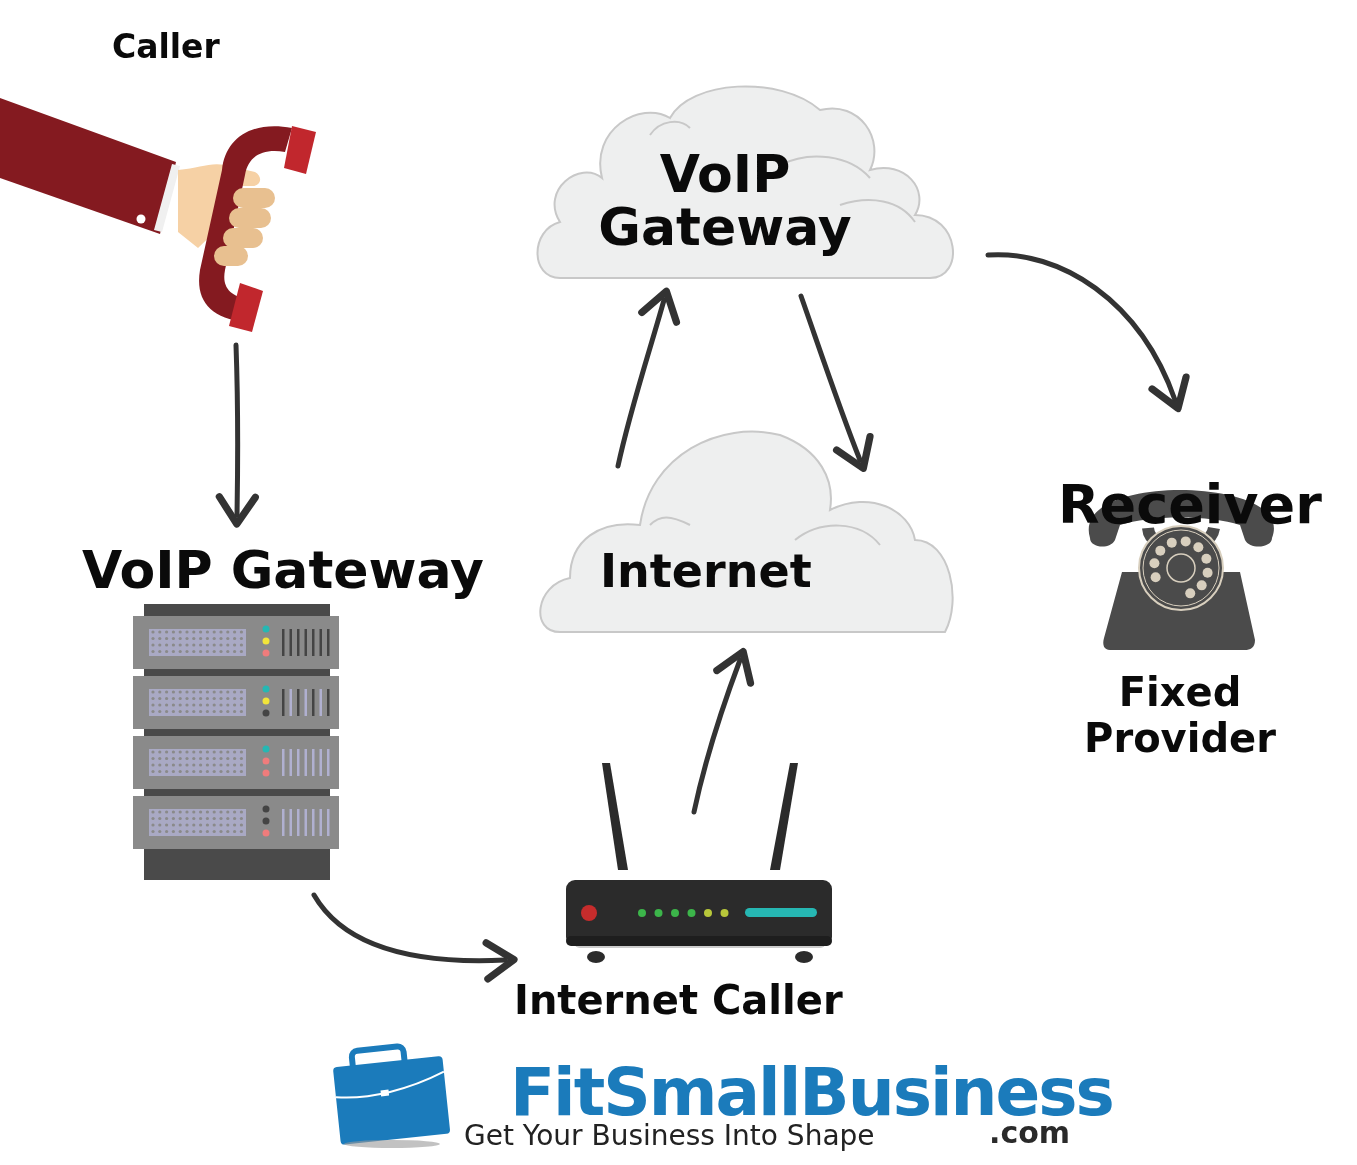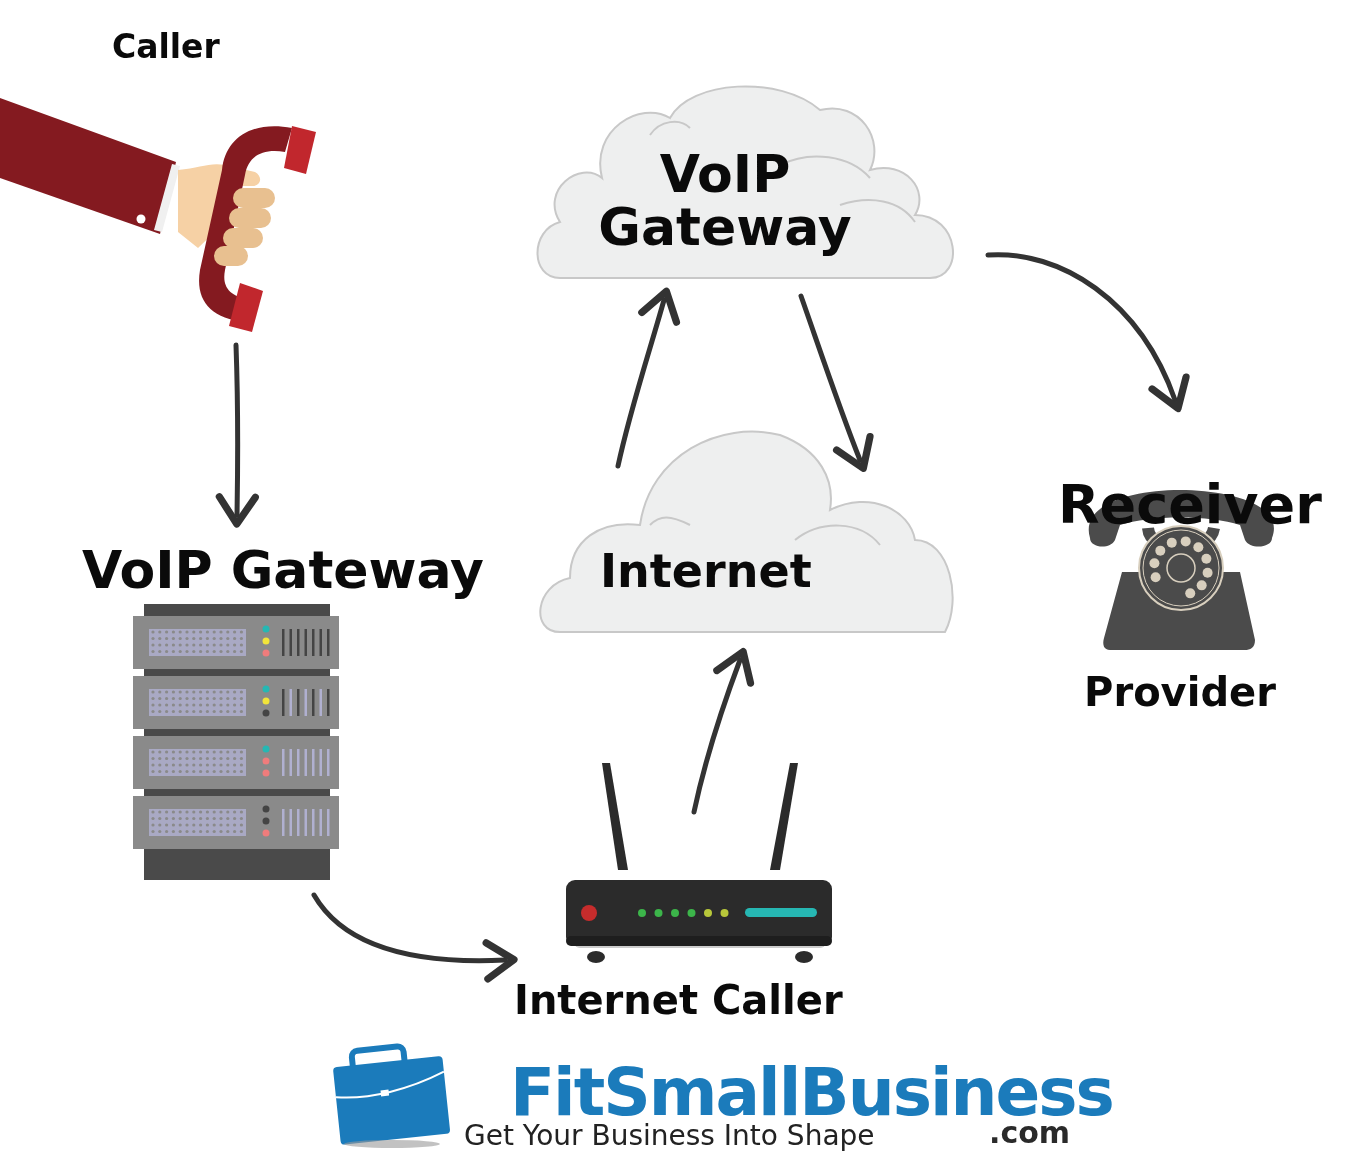--- a/index.html
+++ b/index.html
@@ -400,19 +400,20 @@
 
 <div class="label lbl-caller">Caller</div>
 <div class="label lbl-gateway">VoIP Gateway</div>
 <div class="label lbl-provider">
   <div>VoIP</div>
   <div>Gateway</div>
 </div>
 <div class="label lbl-internet">Internet</div>
 <div class="label lbl-receiver">Receiver</div>
 <div class="label lbl-fixed">
+  <div>Fixed</div>
   <div>Provider</div>
 </div>
 <div class="label lbl-modem">Internet Caller</div>
 
 <div class="logo-main">FitSmallBusiness</div>
 <div class="logo-tag">Get Your Business Into Shape</div>
 <div class="logo-com">.com</div>
 
 </body></html>

